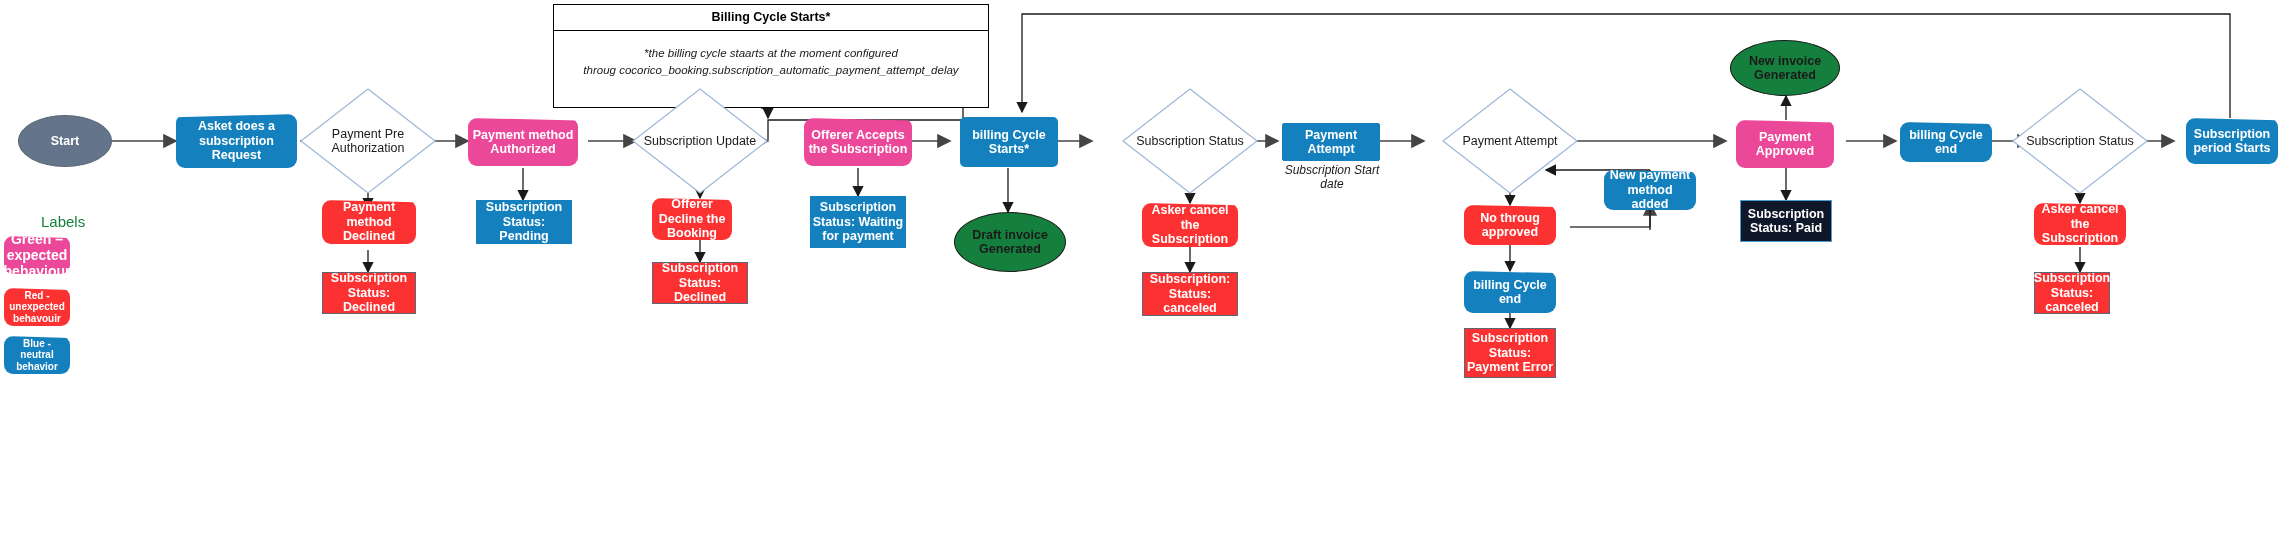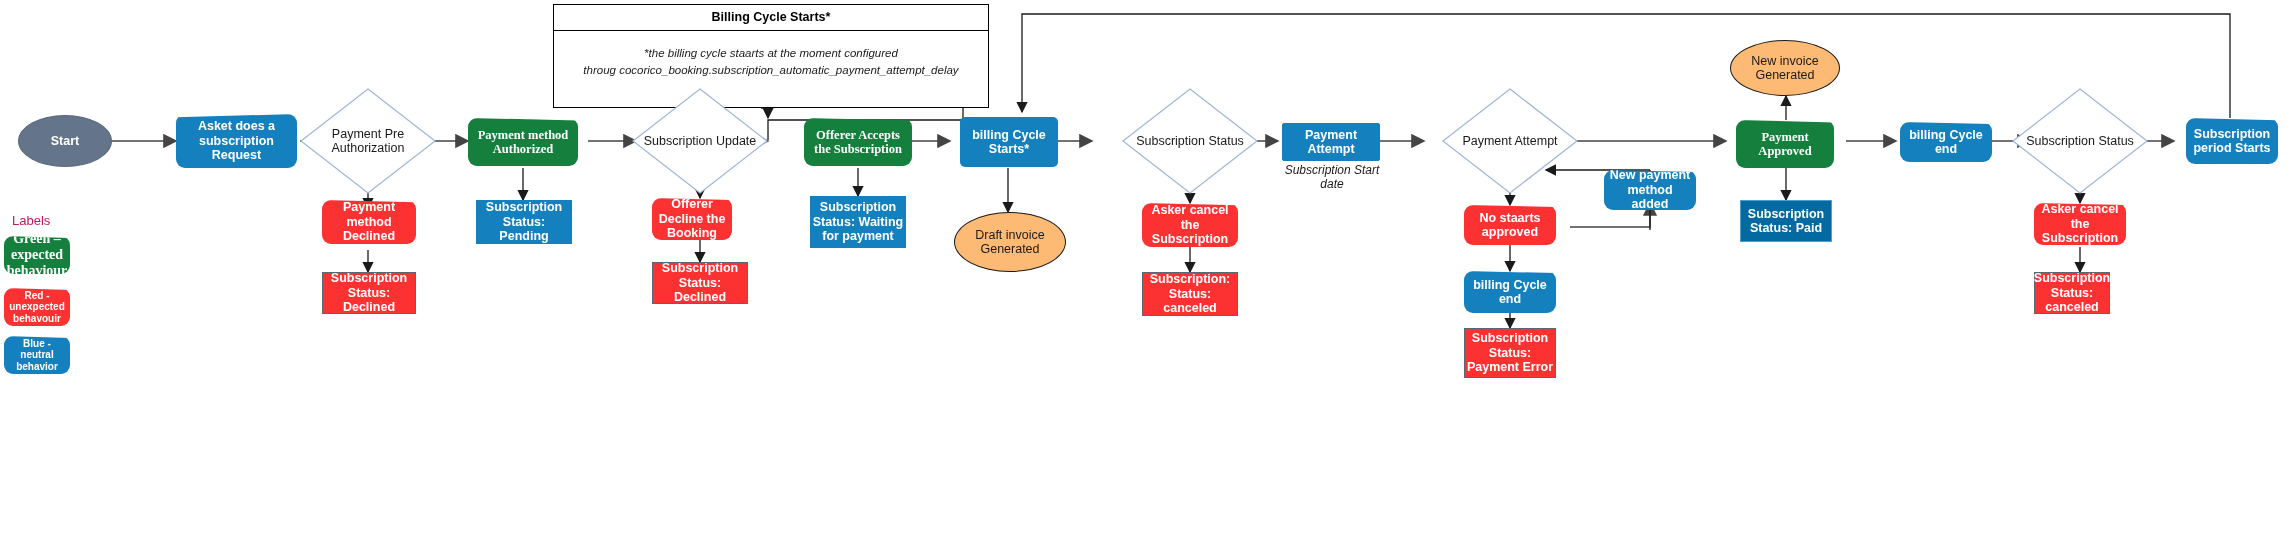--- a/index.html
+++ b/index.html
@@ -5,53 +5,53 @@
   html,body{margin:0;padding:0;background:#ffffff;}
   body{font-family:"Liberation Sans",sans-serif;}
   #canvas{position:relative;width:2291px;height:544px;background:#ffffff;overflow:hidden;}
 
   .node{position:absolute;box-sizing:border-box;display:flex;align-items:center;justify-content:center;text-align:center;line-height:1.15;}
 
   
   .card{border-radius:9px;color:#ffffff;font-weight:bold;font-size:12.5px;padding:2px 4px;}
   .card.green{background:#5ec川;}
   .card.green{background:#5ECA07;}
-  .card.green{background:#15803d;font-family:Liberation Serif, serif;}
+  .card.green{background:#ec4899;}
   .card.red{background:#FC3232;}
   .card.blue{background:#1480BE;}
 
   
   .slant-a{clip-path:polygon(0 6%,100% 0,100% 100%,0 100%);}
   .slant-b{clip-path:polygon(0 0,100% 5%,100% 100%,0 100%);}
 
   
   .rect{border:1.5px solid #5a6876;font-weight:bold;font-size:12.5px;color:#ffffff;}
   .rect.red{background:#FC3232;}
   .rect.blue{background:#1480BE;border-color:#1480BE;}
-  .rect.green{background:#0369a1;border-color:#4a9fd0;}
+  .rect.green{background:#0f172a;border-color:#4a9fd0;}
 
   
   .diamond{background:transparent;}
   .diamond .dshape{position:absolute;inset:0;}
   .diamond .dlabel{position:relative;z-index:2;font-size:12.5px;color:#1a1a1a;font-weight:normal;}
 
   
-  .ellipse{border:1.5px solid #1a1a1a;border-radius:50%;background:#fdba74;font-size:12.5px;color:#1a1a1a;}
+  .ellipse{border:1.5px solid #1a1a1a;border-radius:50%;background:#15803d;font-size:12.5px;color:#1a1a1a;font-weight:bold;}
   .ellipse.start{background:#64748B;border:1.5px solid #5a6876;color:#ffffff;font-weight:bold;}
 
   
   .note{border:1.2px solid #000000;background:#ffffff;display:block;padding:0;}
   .note-title{border-bottom:1.2px solid #000000;text-align:center;font-weight:bold;font-size:12.5px;color:#000;padding:5px 0 6px;}
   .note-body{font-style:italic;font-size:11.5px;color:#1a1a1a;text-align:center;padding:14px 8px;line-height:1.45;}
 
   
   .freetext{position:absolute;font-size:12px;color:#1a1a1a;}
   .freetext.italic{font-style:italic;}
 
-  .legend-title{position:absolute;font-size:13px;color:#be185d;}
+  .legend-title{position:absolute;font-size:15px;color:#15803d;margin-left:29px;}
 
   svg.wires{position:absolute;left:0;top:0;width:2291px;height:544px;pointer-events:none;}
   .wire{stroke:#1a1a1a;stroke-width:1.3px;fill:none;}
   .wire-grey{stroke:#444;stroke-width:1.6px;fill:none;}
 </style>
 </head>
 <body>
 
 <div id="canvas">
 
@@ -208,21 +208,21 @@
   <div class="freetext italic" style="left:1272px;top:163px;width:120px;text-align:center;">Subscription Start date</div>
 
   <div class="node diamond" style="left:1442px;top:88px;width:136px;height:106px;">
     <svg class="dshape" viewBox="0 0 136 106">
         <polygon points="68,1 135,53 68,105 1,53" fill="#ffffff" stroke="#9DB7D8" stroke-width="1.2"></polygon>
       </svg>
     <span class="dlabel">Payment Attempt</span>
   </div>
 
   <div class="node card red slant-b" style="left:1464px;top:205px;width:92px;height:40px;">
-    <span>No staarts approved</span>
+    <span>No throug approved</span>
   </div>
 
   <div class="node card blue slant-b" style="left:1604px;top:170px;width:92px;height:40px;">
     <span>New payment method added</span>
   </div>
 
   <div class="node card blue slant-b" style="left:1464px;top:271px;width:92px;height:42px;">
     <span>billing Cycle end</span>
   </div>
 

